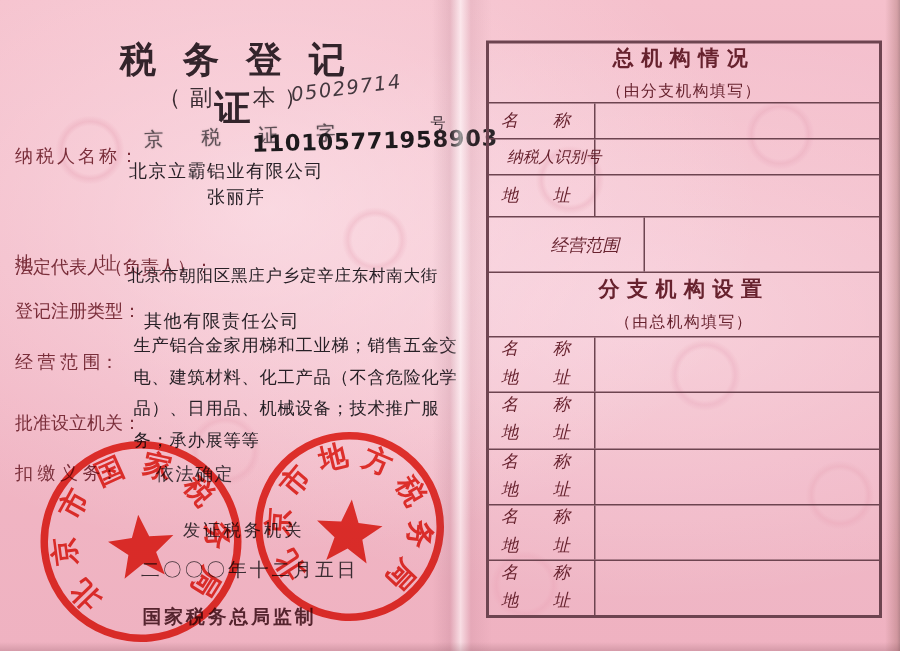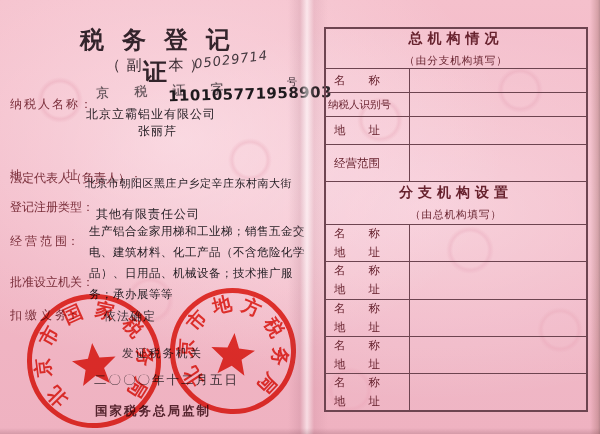--- a/index.html
+++ b/index.html
@@ -66,25 +66,25 @@
   .stamp1{left:26px;top:293px;transform:rotate(-6deg);}
   .stamp2{left:169px;top:287px;transform:rotate(5deg);}
 
   
   .rtable{left:324px;top:27px;width:264px;height:385px;border:2px solid #6d4450;box-sizing:border-box;
           display:flex;flex-direction:column;background:rgba(255,245,248,.06);}
   .rt-head{height:39px;display:flex;flex-direction:column;align-items:center;justify-content:center;}
   .rt-title{font-size:14px;font-weight:bold;letter-spacing:5px;color:#67222e;}
   .rt-sub{font-size:10.5px;color:#67222e;letter-spacing:1px;margin-top:6px;}
   .rt-row{display:flex;border-top:1px solid #6d4450;}
-  .rt-row.h23{height:23px;} .rt-row.h27{height:27px;} .rt-row.h26{height:26px;flex:1;}
-  .rt-label{width:84px;border-right:1px solid #6d4450;box-sizing:border-box;
+  .rt-row.h23{height:23px;} .rt-row.h27{height:27px;} .rt-row.h26{height:26px;flex:1;padding-left:33px;}
+  .rt-label{width:71px;border-right:1px solid #6d4450;box-sizing:border-box;
             display:flex;align-items:center;padding-left:8px;
-            font-size:11.5px;color:#67222e;white-space:nowrap;}
-  .rt-label.small{font-size:10.5px;padding-left:2px;letter-spacing:0;}
+            font-size:11.5px;color:#67222e;white-space:nowrap;font-style:italic;}
+  .rt-label.small{font-size:10.5px;padding-left:12px;letter-spacing:0;}
   .rt-cell{flex:1;}
   .rt-head2{height:42px;border-top:1px solid #6d4450;display:flex;flex-direction:column;align-items:center;justify-content:center;text-align:center;}
   .rt-block{display:flex;border-top:1px solid #6d4450;flex:1;}
   .rt-block .rt-label{flex-direction:column;align-items:flex-start;justify-content:center;gap:4px;}
   .rt-block .rt-label span{display:block;line-height:15px;}
 </style>
 </head>
 <body>
 
 <div class="scan">

